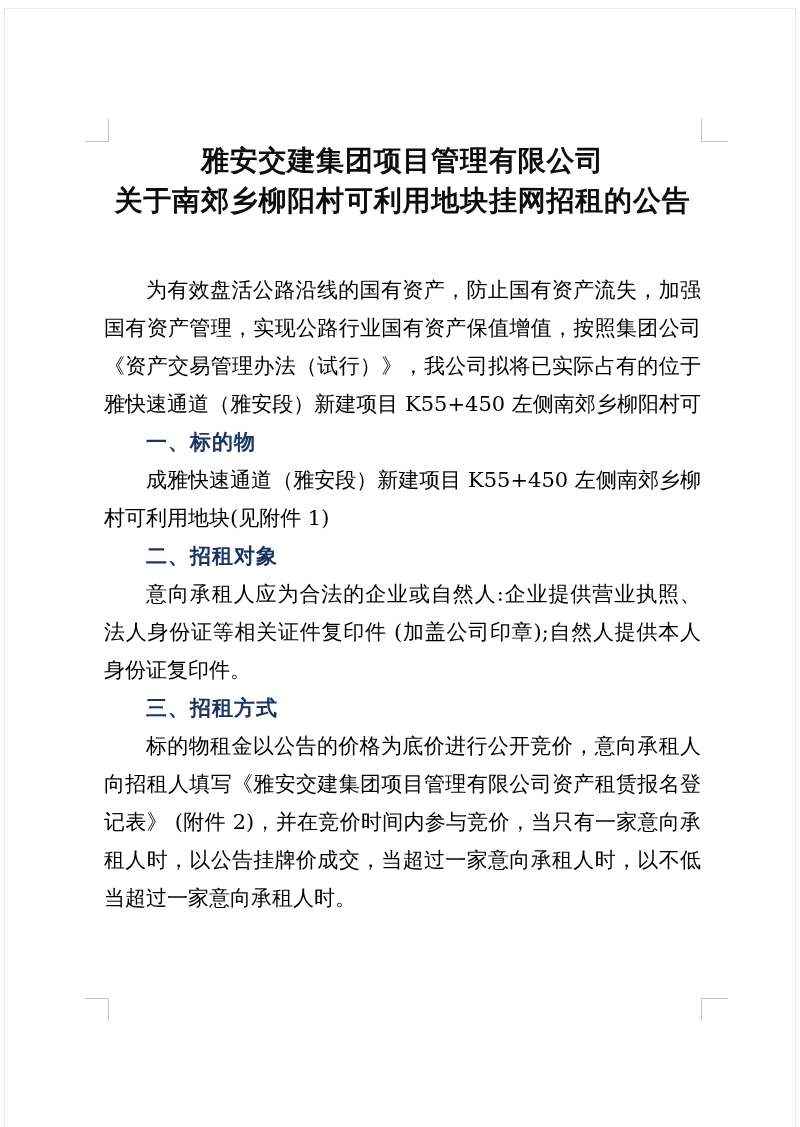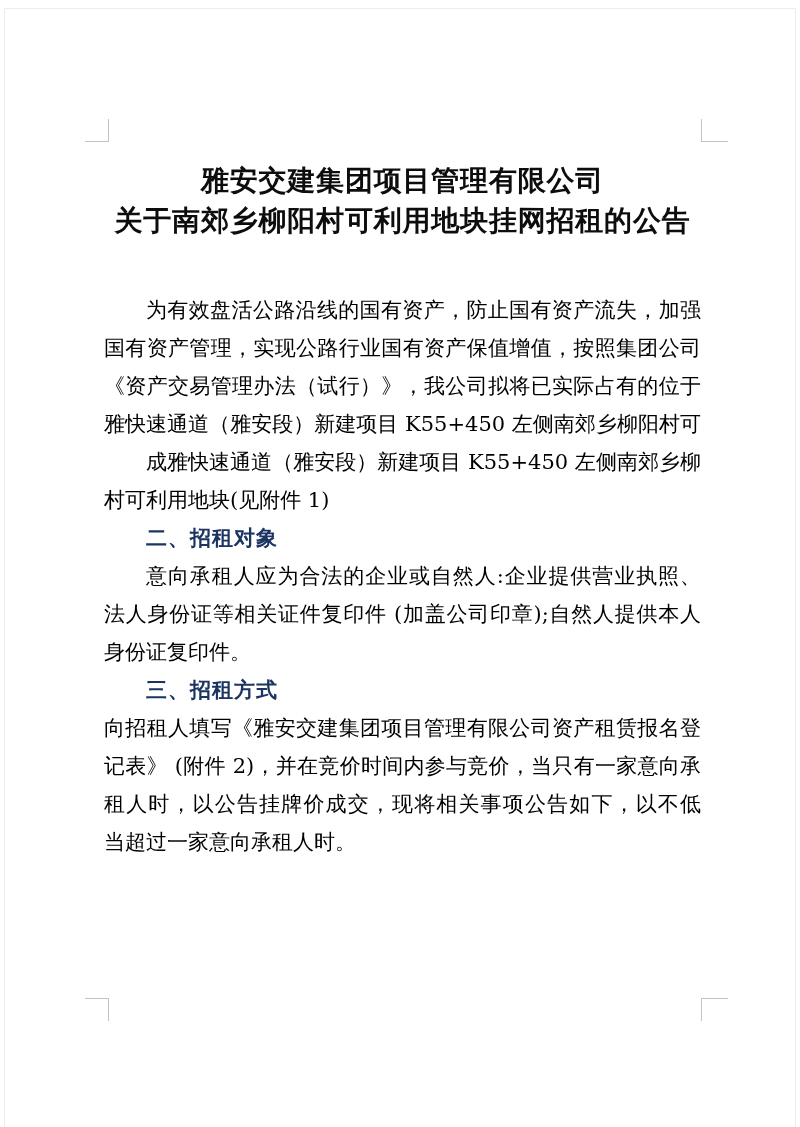--- a/index.html
+++ b/index.html
@@ -33,21 +33,20 @@
   .crop.tl { left: 85px;  top: 119px; border-right: 1px solid var(--crop, #c3c3c3); border-bottom: 1px solid var(--crop, #c3c3c3); }
   .crop.tr { left: 701px; top: 119px; width: 26px; border-left: 1px solid var(--crop, #c3c3c3); border-bottom: 1px solid var(--crop, #c3c3c3); }
   .crop.bl { left: 85px;  top: 998px; border-right: 1px solid var(--crop, #c3c3c3); border-top: 1px solid var(--crop, #c3c3c3); }
   .crop.br { left: 701px; top: 998px; width: 26px; border-left: 1px solid var(--crop, #c3c3c3); border-top: 1px solid var(--crop, #c3c3c3); }
 
   .content {
     position: absolute;
     left: 104px;
     top: 141px;
     width: 597px;
-    margin-top: 20px;
   }
   .title-line {
     font-family: "DejaVu Serif", serif;
     font-weight: bold;
     font-size: 28px;
     line-height: 40px;
     letter-spacing: 0.8px;
     text-align: center;
     color: var(--title, #0d0d0d);
     white-space: nowrap;
@@ -88,25 +87,27 @@
 <div class="content">
   <div>
     <div class="title-line">雅安交建集团项目管理有限公司</div>
     <div class="title-line">关于南郊乡柳阳村可利用地块挂网招租的公告</div>
   </div>
   <div class="doc-body">
       <div class="line indent justify">为有效盘活公路沿线的国有资产，防止国有资产流失，加强</div>
       <div class="line justify">国有资产管理，实现公路行业国有资产保值增值，按照集团公司</div>
       <div class="line justify">《资产交易管理办法（试行）》，我公司拟将已实际占有的位于成</div>
       <div class="line justify">雅快速通道（雅安段）新建项目 K55+450 左侧南郊乡柳阳村可利</div>
+      <div class="line heading indent">一、标的物</div>
       <div class="line indent justify">成雅快速通道（雅安段）新建项目 K55+450 左侧南郊乡柳阳</div>
       <div class="line">村可利用地块(见附件 1)</div>
       <div class="line heading indent">二、招租对象</div>
       <div class="line indent justify">意向承租人应为合法的企业或自然人:企业提供营业执照、</div>
       <div class="line justify">法人身份证等相关证件复印件 (加盖公司印章);自然人提供本人</div>
       <div class="line">身份证复印件。</div>
       <div class="line heading indent">三、招租方式</div>
+      <div class="line indent justify">标的物租金以公告的价格为底价进行公开竞价，意向承租人</div>
       <div class="line justify">向招租人填写《雅安交建集团项目管理有限公司资产租赁报名登</div>
       <div class="line justify">记表》 (附件 2)，并在竞价时间内参与竞价，当只有一家意向承</div>
-      <div class="line justify">租人时，以公告挂牌价成交，现将相关事项公告如下，以不低</div>
+      <div class="line justify">租人时，以公告挂牌价成交，当超过一家意向承租人时，以不低</div>
       <div class="line">当超过一家意向承租人时。</div>
     </div>
 </div>
 
 </body></html>

